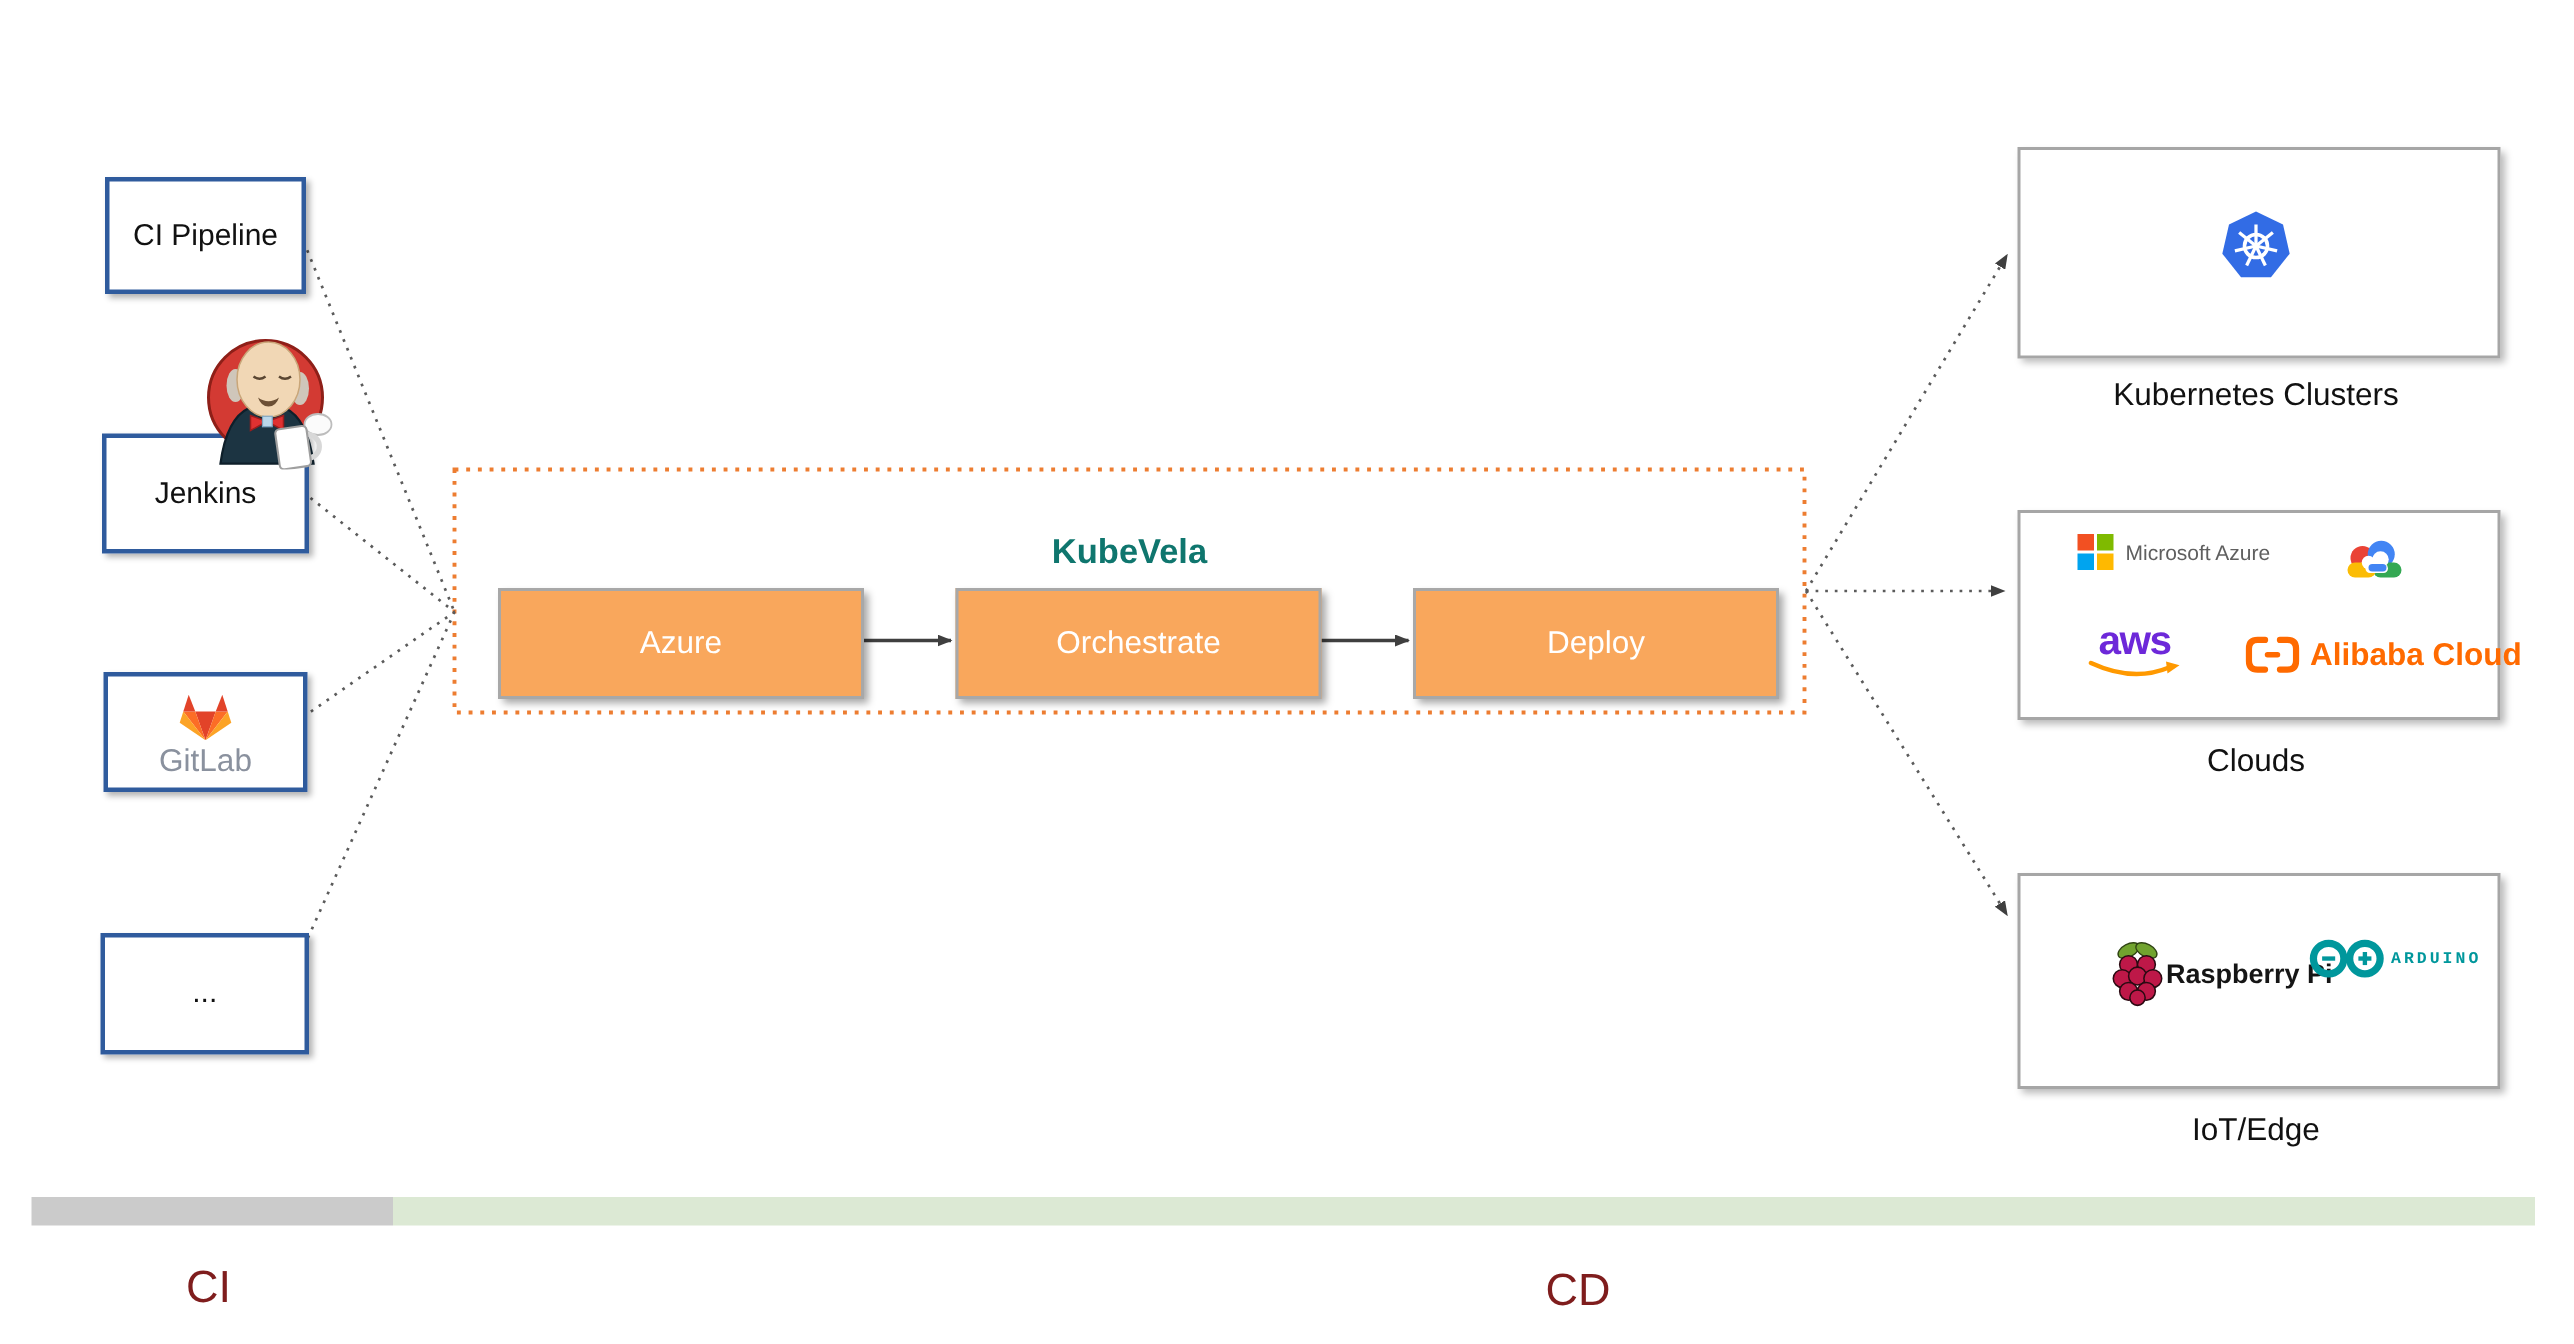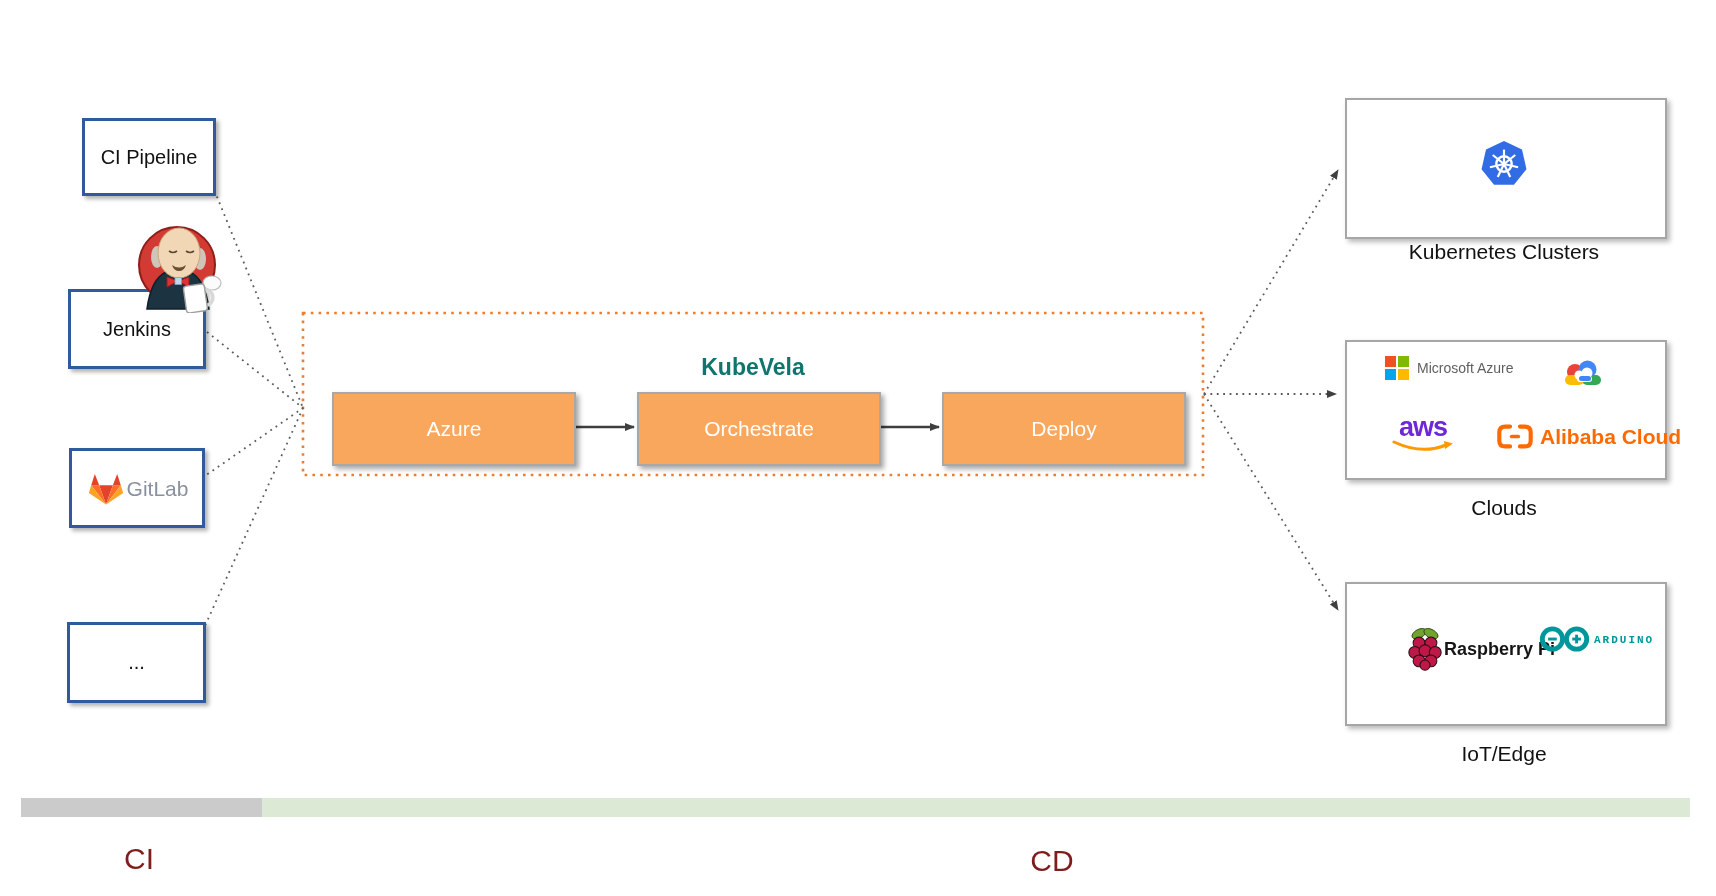--- a/index.html
+++ b/index.html
@@ -10,21 +10,21 @@
   #wires{position:absolute;left:0;top:0;width:1716px;height:896px;z-index:1;}
 
   
   .src-box{
     position:absolute;z-index:2;background:#fff;
     border:3px solid #2F5B9D;
     box-shadow:2.5px 2.5px 4px rgba(0,0,0,.30);
     display:flex;align-items:center;justify-content:center;
     font-size:20px;color:#111;
   }
-  .src-box .glab{display:flex;flex-direction:row;align-items:center;justify-content:center;gap:1px;}
+  .src-box .glab{display:flex;flex-direction:column;align-items:center;justify-content:center;gap:1px;}
   .gitlab-word{font-size:21px;color:#8A919E;line-height:1;}
 
   #jenkins-mascot{position:absolute;z-index:4;}
 
   
   #kubevela-title{
     position:absolute;z-index:2;left:303px;top:322px;width:900px;
     text-align:center;font-size:23px;font-weight:bold;color:#0f766e;margin-top:32px;
   }
   .step-box{
@@ -90,21 +90,21 @@
     <line x1="200" y1="637" x2="303" y2="408" stroke="#5B5B5B" stroke-width="1.8" stroke-dasharray="1.8 4.6"></line>
 
     <line x1="1204" y1="394" x2="1338" y2="170" stroke="#5B5B5B" stroke-width="1.8" stroke-dasharray="1.8 4.6" marker-end="url(#arrow)"></line>
     <line x1="1204" y1="394" x2="1336" y2="394" stroke="#5B5B5B" stroke-width="1.8" stroke-dasharray="1.8 4.6" marker-end="url(#arrow)"></line>
     <line x1="1204" y1="394" x2="1338" y2="610" stroke="#5B5B5B" stroke-width="1.8" stroke-dasharray="1.8 4.6" marker-end="url(#arrow)"></line>
 
     <line x1="575" y1="427" x2="634" y2="427" stroke="#3F3F3F" stroke-width="2.4" marker-end="url(#arrow)"></line>
     <line x1="880" y1="427" x2="939" y2="427" stroke="#3F3F3F" stroke-width="2.4" marker-end="url(#arrow)"></line>
   </svg>
 
-  <div class="src-box" style="left:82px;top:118px;width:128px;height:72px;">
+  <div class="src-box" style="left:70px;top:118px;width:128px;height:72px;">
     <span>CI Pipeline</span>
   </div>
 
   <div class="src-box" style="left:68px;top:289px;width:132px;height:74px;">
     <span>Jenkins</span>
   </div>
 
   <svg id="jenkins-mascot" style="left:133px;top:215px;" width="92" height="98" viewBox="0 0 92 98">
     <circle cx="44" cy="50" r="38" fill="#D33A33" stroke="#8E1F18" stroke-width="2"></circle>
     <path d="M14,94 Q18,64 33,57 L45,66 L57,57 Q72,64 76,94 Z" fill="#1C3442" stroke="#0E1F2A" stroke-width="1.5"></path>
@@ -163,21 +163,21 @@
       <line x1="50" y1="52" x2="50" y2="22"></line>
       <line x1="50" y1="52" x2="73.4" y2="33.3"></line>
       <line x1="50" y1="52" x2="79.3" y2="58.7"></line>
       <line x1="50" y1="52" x2="63" y2="79.1"></line>
       <line x1="50" y1="52" x2="37" y2="79.1"></line>
       <line x1="50" y1="52" x2="20.7" y2="58.7"></line>
       <line x1="50" y1="52" x2="26.6" y2="33.3"></line>
     </g>
     <circle cx="50" cy="52" r="4.5" fill="#FFFFFF"></circle>
   </svg>
-  <div class="target-label" style="top:240px;">Kubernetes Clusters</div>
+  <div class="target-label" style="top:252px;">Kubernetes Clusters</div>
 
   <div class="target-box" style="top:340px;height:136px;"></div>
   <div class="azure-wrap">
     <span class="ms-squares">
       <i style="background:#F25022;"></i>
         <i style="background:#7FBA00;"></i>
       <i style="background:#00A4EF;"></i>
         <i style="background:#FFB900;"></i>
     </span>
     <span class="azure-text">Microsoft Azure</span>

